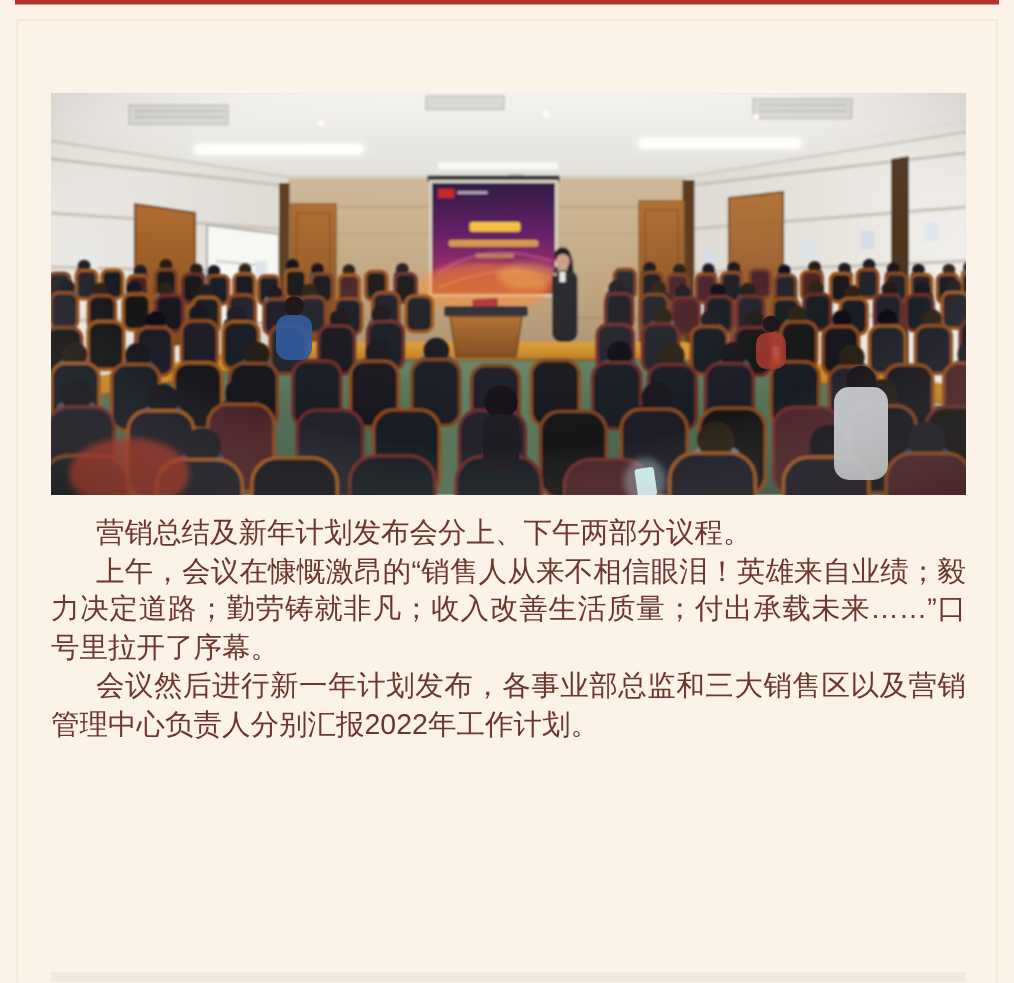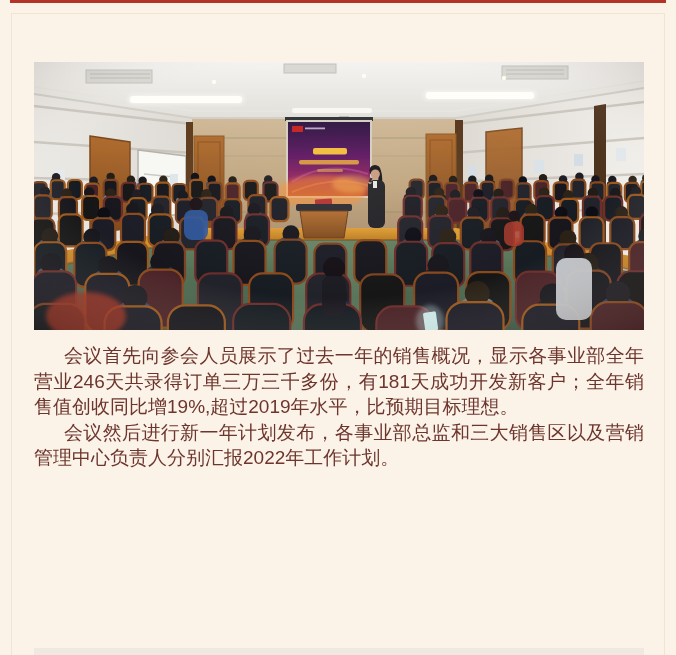--- a/index.html
+++ b/index.html
@@ -455,17 +455,18 @@
       <ellipse cx="52" cy="254" rx="40" ry="24" fill="#9e3024" opacity="0.8" filter="url(#fsofter)"></ellipse>
       <ellipse cx="396" cy="259" rx="14" ry="16" fill="#bfe3e6" opacity="0.35" filter="url(#fsofter)"></ellipse>
       <rect x="390" y="250" width="13" height="19" rx="2" fill="#cde9ea" transform="rotate(-8 396 259)"></rect>
     </g>
 
     <rect x="0" y="0" width="610" height="268" fill="url(#gVig)"></rect>
   </svg>
 </div>
 
 <div class="article">
-  <p>会议首先向参会人员展示了过去一年的销售概况，显示各事业部全年营业246天共录得订单三万三千多份，有181天成功开发新客户；全年销售值创收同比增19%,超过2019年水平，比预期目标理想。</p>
+  <p>营销总结及新年计划发布会分上、下午两部分议程。</p>
+  <p>上午，会议在慷慨激昂的“销售人从来不相信眼泪！英雄来自业绩；毅力决定道路；勤劳铸就非凡；收入改善生活质量；付出承载未来……”口号里拉开了序幕。</p>
   <p>会议然后进行新一年计划发布，各事业部总监和三大销售区以及营销管理中心负责人分别汇报2022年工作计划。</p>
 </div>
 
 <div class="bottom-strip"></div>
 
 </body></html>

